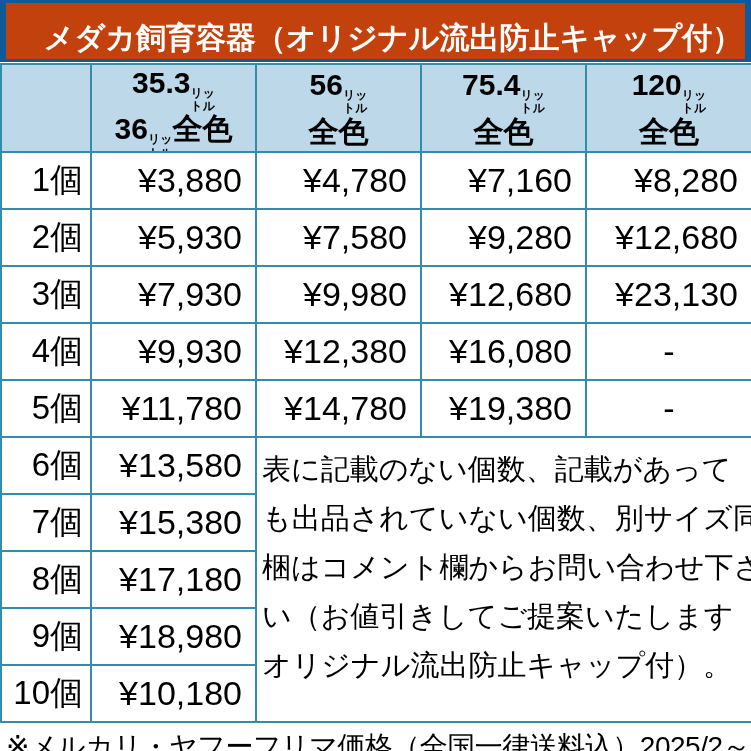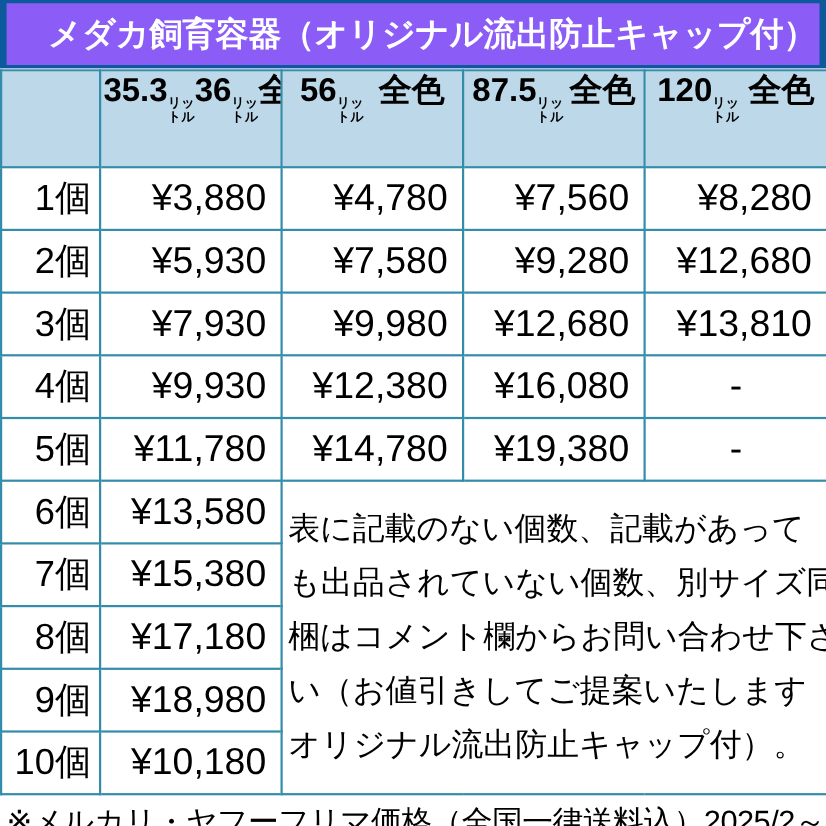--- a/index.html
+++ b/index.html
@@ -5,58 +5,58 @@
   * { margin:0; padding:0; box-sizing:border-box; }
   html,body { background:#ffffff; }
   body { font-family:"Liberation Sans","DejaVu Sans",sans-serif; color:#000; }
   .page {
     width:751px; height:751px; background:#ffffff; overflow:hidden;
     position:relative;
   }
   
   .title-bar {
     height:62px; width:751px;
-    background:#8b5cf6;
+    background:#c2410c;
     border:3px solid #0C5A9C;
     border-left-width:6px; border-right-width:6px;
-    display:flex; align-items:center; justify-content:center;
+    display:flex; align-items:flex-end; justify-content:center;
     margin-bottom:1px;
     padding-left:35px;
   }
   .title-bar .title-text {
     color:#ffffff; font-weight:700; font-size:30px; letter-spacing:0;
     white-space:nowrap;
   }
   
   table.price-table {
     width:751px; border-collapse:collapse; table-layout:fixed;
   }
   table.price-table th, table.price-table td {
     border:2px solid #338CAA;
     overflow:hidden;
   }
   thead th {
     background:#BCD8E9; height:88px;
     font-weight:700; font-size:30px; text-align:center;
     vertical-align:middle; padding:0 2px;
   }
-  .hdr-inner { display:flex; flex-direction:row; justify-content:space-evenly; height:84px; }
+  .hdr-inner { display:flex; flex-direction:column; justify-content:space-evenly; height:84px; }
   .hdr-line { line-height:1.1; white-space:nowrap; }
   .unit-stack {
     display:inline-flex; flex-direction:column; justify-content:flex-start;
     font-size:12px; line-height:1.1; font-weight:700; text-align:left;
     vertical-align:top; transform:translateY(1px);margin-top:20px;
   }
   tbody td { background:#ffffff; height:57px; vertical-align:middle; }
   td.qty-cell  { text-align:right; padding-right:7px;  font-size:33px; }
   td.price-cell{ text-align:right; padding-right:13px; font-size:34px;border-radius:23px; }
   td.dash-cell { text-align:center; padding-right:0; }
   td.note-cell {
     vertical-align:top; text-align:left;
-    padding:19px 2px 0 5px;
+    padding:7px 2px 0 5px;
   }
   .note-line { font-size:29px; line-height:49px; white-space:nowrap; }
   
   .footer {
     height:48px; width:673px;
     display:flex; align-items:center;
     padding-left:6px;
   }
   .footer .footer-text { font-size:28px; white-space:nowrap; letter-spacing:-0.5px; }
 </style>
@@ -96,21 +96,21 @@
           <div class="hdr-inner">
             <div class="hdr-line"><span>56</span><span class="unit-stack">
                   <span>リッ</span>
                   <span>トル</span>
                 </span></div>
             <div class="hdr-line"><span>全色</span></div>
           </div>
         </th>
         <th>
           <div class="hdr-inner">
-            <div class="hdr-line"><span>87.5</span><span class="unit-stack">
+            <div class="hdr-line"><span>75.4</span><span class="unit-stack">
                   <span>リッ</span>
                   <span>トル</span>
                 </span></div>
             <div class="hdr-line"><span>全色</span></div>
           </div>
         </th>
         <th>
           <div class="hdr-inner">
             <div class="hdr-line"><span>120</span><span class="unit-stack">
                   <span>リッ</span>
@@ -119,36 +119,36 @@
             <div class="hdr-line"><span>全色</span></div>
           </div>
         </th>
       </tr>
     </thead>
     <tbody>
       <tr>
         <td class="qty-cell">1個</td>
         <td class="price-cell">¥3,880</td>
         <td class="price-cell">¥4,780</td>
-        <td class="price-cell">¥7,560</td>
+        <td class="price-cell">¥7,160</td>
         <td class="price-cell">¥8,280</td>
       </tr>
       <tr>
         <td class="qty-cell">2個</td>
         <td class="price-cell">¥5,930</td>
         <td class="price-cell">¥7,580</td>
         <td class="price-cell">¥9,280</td>
         <td class="price-cell">¥12,680</td>
       </tr>
       <tr>
         <td class="qty-cell">3個</td>
         <td class="price-cell">¥7,930</td>
         <td class="price-cell">¥9,980</td>
         <td class="price-cell">¥12,680</td>
-        <td class="price-cell">¥13,810</td>
+        <td class="price-cell">¥23,130</td>
       </tr>
       <tr>
         <td class="qty-cell">4個</td>
         <td class="price-cell">¥9,930</td>
         <td class="price-cell">¥12,380</td>
         <td class="price-cell">¥16,080</td>
         <td class="price-cell dash-cell">-</td>
       </tr>
       <tr>
         <td class="qty-cell">5個</td>

